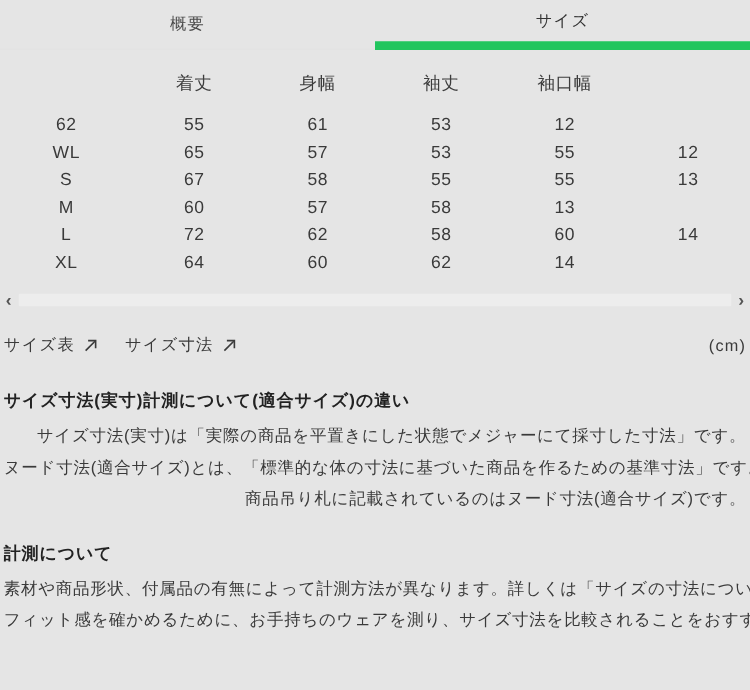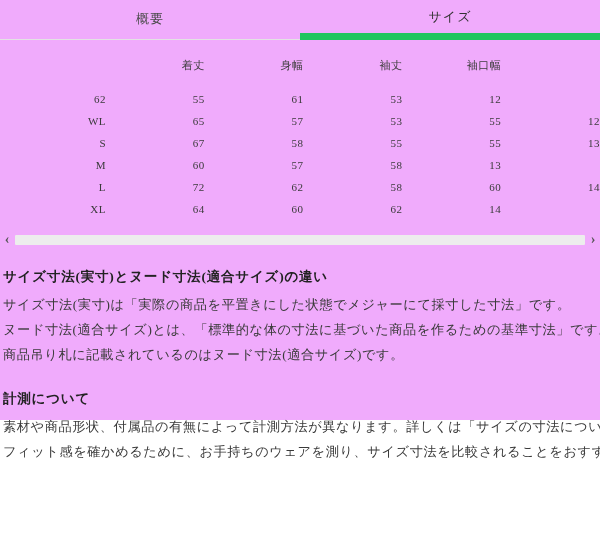--- a/index.html
+++ b/index.html
@@ -2,21 +2,21 @@
 <html><head>
 <meta charset="utf-8">
 <style>
   * { margin: 0; padding: 0; box-sizing: border-box; }
   html, body { width: 600px; height: 552px; overflow: hidden; background: #fff; }
   body {
     font-family: "Liberation Sans", "DejaVu Sans", sans-serif;
     color: #3a3a3a;
     font-size: 13px;
   }
-  .page { width: 600px; height: 420px; position: relative; background: #f0abfc; font-family: Liberation Serif, serif; }
+  .page { width: 600px; height: 552px; position: relative; background: #e5e5e5; }
 
   
   .tabbar { display: flex; height: 40px; }
   .tab {
     flex: 1; display: flex; align-items: center; justify-content: center;
     font-size: 13px; color: #4a4a4a; letter-spacing: 1px; cursor: pointer;
     border-bottom: 1px solid #e3e3e3;
     padding-bottom: 2px;
   }
   .tab.active {
@@ -27,21 +27,21 @@
 
   
   .size-table { margin-top: 14px; }
   .trow {
     display: grid;
     grid-template-columns: 106px repeat(5, 1fr);
     align-items: center;
     height: 22px;
   }
   .trow.thead { height: 34px; align-items: start; padding-top: 4px; }
-  .tcell { text-align: right; font-size: 11px; letter-spacing: 0.5px; color: #3a3a3a; }
+  .tcell { text-align: center; font-size: 14px; letter-spacing: 0.5px; color: #3a3a3a; }
   .thead .tcell { color: #3d3d3d; }
 
   
   .hscroll {
     margin-top: 13px;
     display: flex; align-items: center;
     padding: 0 2px;
     height: 14px;
   }
   .hscroll .arrow {
@@ -73,20 +73,21 @@
   .sections { padding: 0 3px; }
   .section-1 { margin-top: 17px; }
   .section-2 { margin-top: 19px; }
   .section-heading {
     font-weight: bold; color: #222; font-size: 13.5px;
     letter-spacing: 0.8px; line-height: 25px; margin-bottom: 3px;
   }
   .body-line {
     font-size: 13.2px; line-height: 25px; letter-spacing: 0.6px; color: #3a3a3a;
     white-space: nowrap;
+    text-align: right;
   }
 </style>
 </head>
 <body>
 
 <div class="page">
 
   <div class="tabbar">
     <div class="tab">概要</div>
     <div class="tab active">サイズ</div>
@@ -153,24 +154,41 @@
         </div>
   </div>
   </div>
 
   <div class="hscroll">
     <span class="arrow">‹</span>
     <span class="track"></span>
     <span class="arrow">›</span>
   </div>
 
+  <div class="links-row">
+    <span class="text-link">
+      <span>サイズ表</span>
+      <svg class="ne-arrow" viewBox="0 0 11 11" fill="none">
+        <path d="M1.5 9.5 L9 2" stroke="#3a3a3a" stroke-width="1.3"></path>
+        <path d="M3.5 1.5 H9.5 V7.5" stroke="#3a3a3a" stroke-width="1.3" fill="none"></path>
+      </svg>
+    </span>
+    <span class="text-link">
+      <span>サイズ寸法</span>
+      <svg class="ne-arrow" viewBox="0 0 11 11" fill="none">
+        <path d="M1.5 9.5 L9 2" stroke="#3a3a3a" stroke-width="1.3"></path>
+        <path d="M3.5 1.5 H9.5 V7.5" stroke="#3a3a3a" stroke-width="1.3" fill="none"></path>
+      </svg>
+    </span>
+    <span class="unit">(cm)</span>
+  </div>
 
   <div class="sections">
     <div class="section-1">
-      <div class="section-heading">サイズ寸法(実寸)とヌード寸法(適合サイズ)の違い</div>
+      <div class="section-heading">サイズ寸法(実寸)計測について(適合サイズ)の違い</div>
       <div class="section-body" id="section-0-body">
           <div class="body-line">サイズ寸法(実寸)は「実際の商品を平置きにした状態でメジャーにて採寸した寸法」です。</div>
           <div class="body-line">ヌード寸法(適合サイズ)とは、「標準的な体の寸法に基づいた商品を作るための基準寸法」です。</div>
           <div class="body-line">商品吊り札に記載されているのはヌード寸法(適合サイズ)です。</div>
         </div>
     </div>
     <div class="section-2">
       <div class="section-heading">計測について</div>
       <div class="section-body" id="section-1-body">
           <div class="body-line">素材や商品形状、付属品の有無によって計測方法が異なります。詳しくは「サイズの寸法について」を</div>

